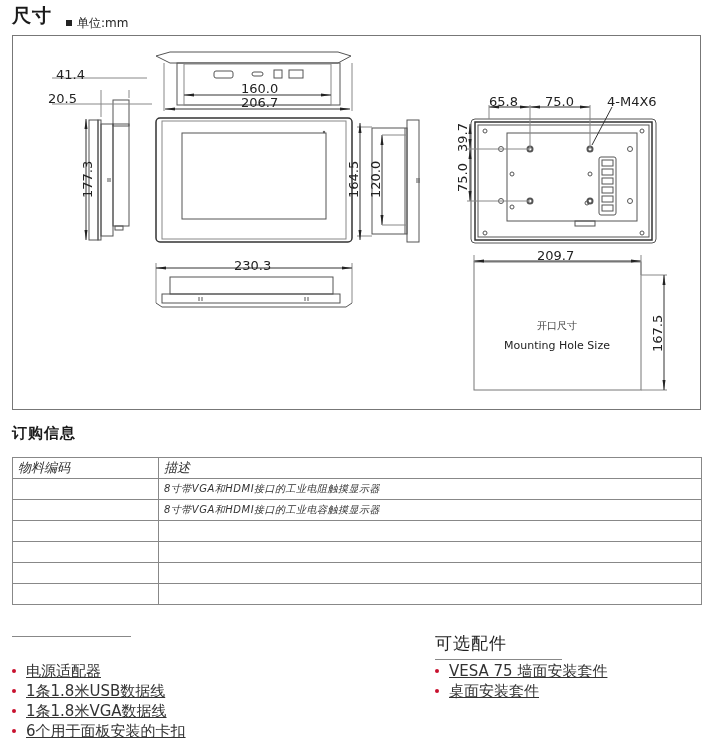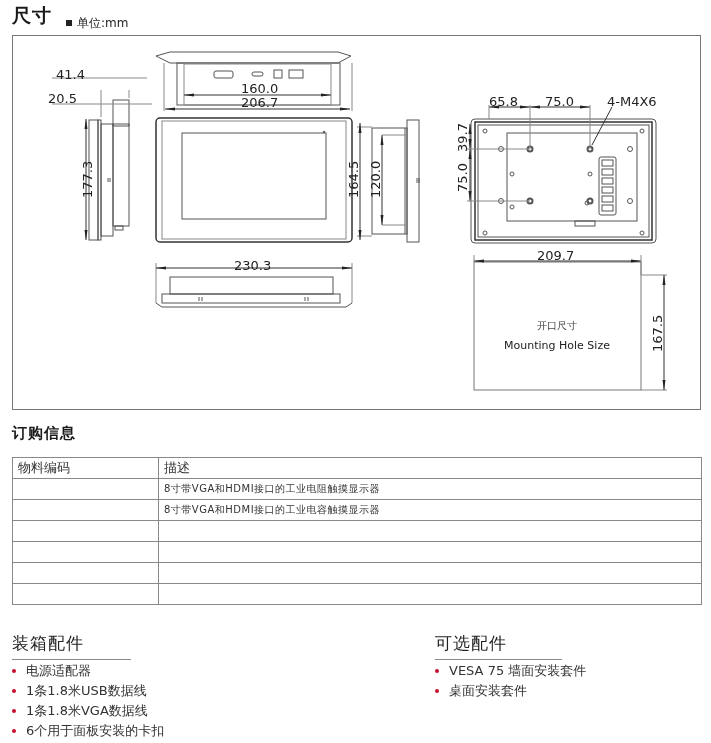--- a/index.html
+++ b/index.html
@@ -7,29 +7,29 @@
   .abs{position:absolute;}
   .h-title{left:12px;top:3px;font-size:19px;font-weight:bold;color:#1a1a1a;letter-spacing:1px;text-align:center;}
   .unit{left:66px;top:15px;font-size:12px;color:#222;}
   .unit .sq{display:inline-block;width:6px;height:6px;background:#222;margin-right:5px;vertical-align:middle;position:relative;top:-1px;}
   .drawing-box{left:12px;top:35px;width:689px;height:375px;border:1px solid #777;box-sizing:border-box;}
   svg.drawing{position:absolute;left:12px;top:35px;}
   .dim{font-family:"DejaVu Sans","Liberation Sans",sans-serif;font-size:13px;fill:#222;}
   .hole-cn{font-size:10px;fill:#444;}
   .hole-en{font-size:11px;fill:#222;}
   .sec2-title{left:12px;top:424px;font-size:15px;font-weight:bold;color:#1a1a1a;letter-spacing:1px;}
-  table.order{position:absolute;left:12px;top:457px;width:690px;border-collapse:collapse;font-size:12px;}
+  table.order{position:absolute;left:12px;top:457px;width:690px;border-collapse:collapse;font-size:12px;font-style:italic;}
   table.order td{border:1px solid #888;height:20px;padding:0 5px;}
   table.order tr.head td{font-size:13px;color:#333;height:20px;}
   table.order td.c1{width:135px;}
   table.order td.desc{font-size:10px;color:#333;letter-spacing:0.5px;}
   .acc-title{font-size:17px;color:#222;letter-spacing:1px;}
   .acc-rule{height:1px;background:#888;}
   .acc-list{list-style:none;margin:0;padding:0;}
-  .acc-list li{font-size:13px;color:#333;height:20px;line-height:20px;position:relative;padding-left:15px;}
+  .acc-list li{font-size:15px;color:#333;height:20px;line-height:20px;position:relative;padding-left:15px;text-decoration:underline;}
   .acc-list li .dot{position:absolute;left:1px;top:8px;width:4px;height:4px;border-radius:50%;background:#c8102e;}
 </style>
 </head>
 <body>
 
 <div class="abs h-title">尺寸</div>
 <div class="abs unit"><span class="sq"></span><span>单位:mm</span></div>
 
 <div class="abs drawing-box"></div>
 
@@ -208,21 +208,20 @@
     <td class="desc"></td>
   </tr>
   <tr>
     <td class="c1"></td>
     <td class="desc"></td>
   </tr>
 </tbody>
   </table>
 
 <div class="abs" style="left:12px;top:632px;width:119px;">
-  <div class="acc-title">装箱配件</div>
   <div class="acc-rule" style="margin-top:4px;"></div>
 </div>
 <ul class="abs acc-list" style="left:11px;top:661px;width:200px;">
   <li><span class="dot"></span><span>电源适配器</span></li>
   <li><span class="dot"></span><span>1条1.8米USB数据线</span></li>
   <li><span class="dot"></span><span>1条1.8米VGA数据线</span></li>
   <li><span class="dot"></span><span>6个用于面板安装的卡扣</span></li>
 </ul>
 
 <div class="abs" style="left:435px;top:632px;width:127px;">

